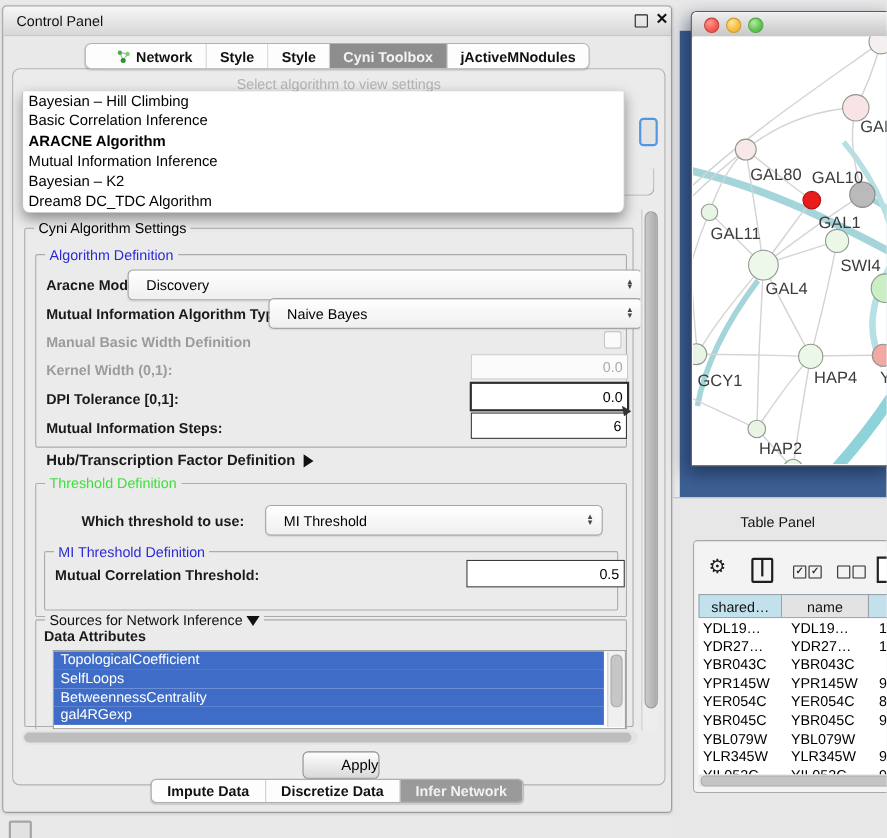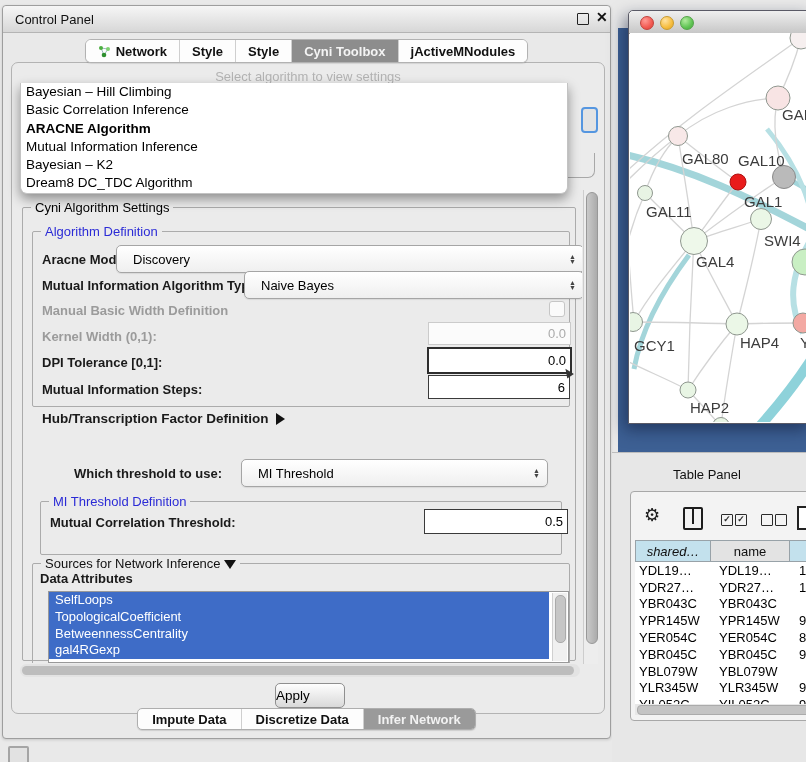--- a/index.html
+++ b/index.html
@@ -17,21 +17,21 @@
   #cp-titlebar{left:0;top:0;right:0;height:26px;
     background:linear-gradient(#f6f6f6,#d7d7d7);border-bottom:1px solid #b4b4b4;
     border-radius:4px 4px 0 0;}
   #cp-title{left:12px;top:6px;font-size:13px;color:#111;}
   #cp-float{left:574px;top:7px;width:10px;height:10px;border:1.5px solid #222;border-radius:1px;}
   #cp-close{left:593px;top:3px;font-size:14px;font-weight:bold;color:#111;}
 
   
   #top-tabs-wrap{left:0;top:33px;width:100%;display:flex;justify-content:center;z-index:6;}
   #top-tabs{display:inline-flex;background:#fdfdfd;border:1px solid #b2b2b2;border-radius:6px;
-    height:22px;align-items:stretch;overflow:hidden;box-shadow:0 1px 1px rgba(0,0,0,.1);}
+    height:22px;align-items:stretch;overflow:hidden;box-shadow:0 1px 1px rgba(0,0,0,.1);padding-left:16px;}
   .ttab{display:flex;align-items:center;padding:0 12px;font-size:13px;font-weight:bold;color:#111;
     border-right:1px solid #cfcfcf;background:#fdfdfd;white-space:nowrap;}
   .ttab:last-child{border-right:none;}
   .ttab.sel{background:#8d8d8d;color:#f4f4f4;}
   .ttab .nicon{margin-right:5px;display:inline-block;width:13px;height:13px;}
 
   
   #tab-page{left:8px;top:56px;width:592px;height:650px;border:1px solid #b3b3b3;
     border-radius:7px;background:#ebebeb;}
   #algo-placeholder{left:0;top:6px;width:100%;text-align:center;font-size:13px;color:#b3b3b3;}
@@ -82,21 +82,21 @@
     border-radius:5px;border:1px solid #aaa;}
 
   #cp-hscroll{left:8px;top:601px;width:560px;height:13px;background:#e3e3e3;border-radius:7px;}
   #cp-hthumb{left:2px;top:2px;width:552px;height:9px;background:#bdbdbd;border-radius:5px;}
   #cp-vscroll{left:571px;top:127px;width:14px;height:474px;background:#ededed;border-left:1px solid #cdcdcd;}
   #cp-vthumb{left:2px;top:2px;width:10px;height:450px;background:linear-gradient(90deg,#cacaca,#ababab);
     border-radius:6px;border:1px solid #989898;}
 
   #apply-btn{left:263px;top:620px;width:68px;height:23px;background:linear-gradient(#fefefe,#d9d9d9);
     border:1px solid #8f8f8f;border-radius:5px;font-size:13.5px;display:flex;align-items:center;
-    justify-content:flex-start;color:#000;}
+    justify-content:flex-end;color:#000;}
 
   
   #bottom-tabs-wrap{left:0;top:702px;width:100%;display:flex;justify-content:center;}
   #bottom-tabs{display:inline-flex;background:#fdfdfd;border:1px solid #aeaeae;border-radius:5px;
     height:20px;overflow:hidden;box-shadow:0 1px 1px rgba(0,0,0,.12);}
   .btab{display:flex;align-items:center;padding:0 14px;font-size:13px;font-weight:bold;color:#111;
     border-right:1px solid #cfcfcf;white-space:nowrap;}
   .btab:last-child{border-right:none;}
   .btab.sel{background:#9a9a9a;color:#f2f2f2;}
 
@@ -221,20 +221,23 @@
       </div>
       <span class="lbl" style="left:24px;top:193px;">Mutual Information Steps:</span>
       <div class="field" style="left:410px;top:186px;width:136px;height:22px;border:1.5px solid #3a3a3a;">
         <span>6</span>
       </div>
 
       <span class="lbl" style="left:24px;top:222px;font-size:13.5px;">
         <span>Hub/Transcription Factor Definition</span>&nbsp;&nbsp;<span class="tri-right"></span>
       </span>
 
+      <div class="group" style="left:14px;top:250px;width:536px;height:120px;">
+        <span class="gtitle green">Threshold Definition</span>
+      </div>
       <span class="lbl" style="left:56px;top:277px;">Which threshold to use:</span>
       <div class="combo" style="left:223px;top:270px;width:289px;height:26px;">
         <span>MI Threshold</span>
         <span class="stepper">
             <span>▲</span>
             <span>▼</span>
           </span>
       </div>
       <div class="group" style="left:22px;top:312px;width:520px;height:52px;">
         <span class="gtitle blue">MI Threshold Definition</span>
@@ -245,22 +248,22 @@
       </div>
 
       <div class="group" style="left:14px;top:374px;width:536px;height:110px;">
         <span class="gtitle" style="color:#111;">
           <span>Sources for Network Inference</span> <span class="tri-down"></span>
         </span>
       </div>
       <span class="lbl" style="left:22px;top:382px;">Data Attributes</span>
       <div id="attr-list">
         <div id="attr-items">
+            <div class="aitem" style="background: rgb(62, 108, 199);">TopologicalCoefficient</div>
             <div class="aitem" style="background: rgb(62, 108, 199);">SelfLoops</div>
-            <div class="aitem" style="background: rgb(62, 108, 199);">TopologicalCoefficient</div>
             <div class="aitem" style="background: rgb(62, 108, 199);">BetweennessCentrality</div>
             <div class="aitem" style="background: rgb(62, 108, 199);">gal4RGexp</div>
           </div>
         <div id="attr-vscroll">
             <div id="attr-vthumb"></div>
           </div>
       </div>
     </div>
 
     <div class="abs" id="cp-hscroll">
@@ -364,21 +367,21 @@
       </span>
     <span class="cb" style="left:90px;top:22px;">✓</span>
     <span class="cb" style="left:104px;top:22px;">✓</span>
     <span class="cb" style="left:130px;top:22px;"></span>
     <span class="cb" style="left:144px;top:22px;"></span>
     <svg class="abs" id="tp-doc" width="26" height="26" viewBox="0 0 26 26">
       <path d="M2 2 h14 l6 6 v16 h-20 z" fill="#fff" stroke="#222" stroke-width="2"></path>
       <path d="M16 2 v6 h6" fill="none" stroke="#222" stroke-width="2"></path>
     </svg>
     <div class="abs" id="tp-header">
-        <div class="hcell blue" style="width: 74px; font-style: italic;">shared…</div>
+        <div class="hcell blue" style="width: 74px;">shared…</div>
         <div class="hcell gray" style="width: 78px;">name</div>
         <div class="hcell blue" style="width: 48px;">A</div>
       </div>
     <div class="abs" id="table-rows">
         <div class="trow">
           <span class="tcell" style="width: 74px; padding-left: 4px;">YDL19…</span>
           <span class="tcell" style="width: 76px; padding-left: 6px;">YDL19…</span>
           <span class="tcell" style="padding-left: 4px;">13</span>
         </div>
         <div class="trow">

